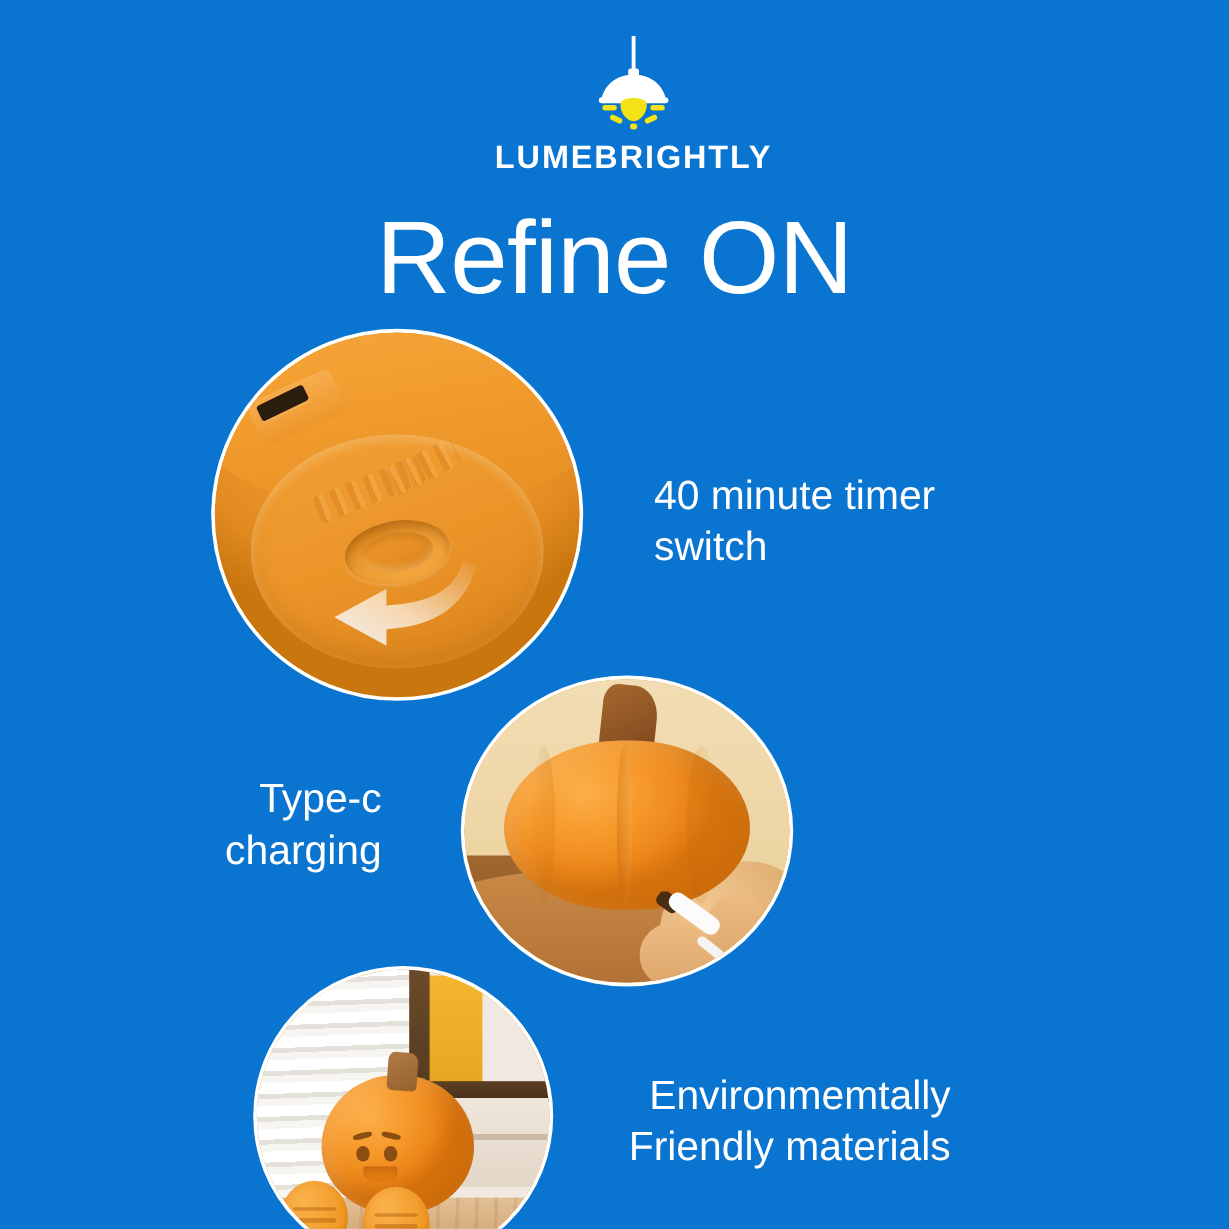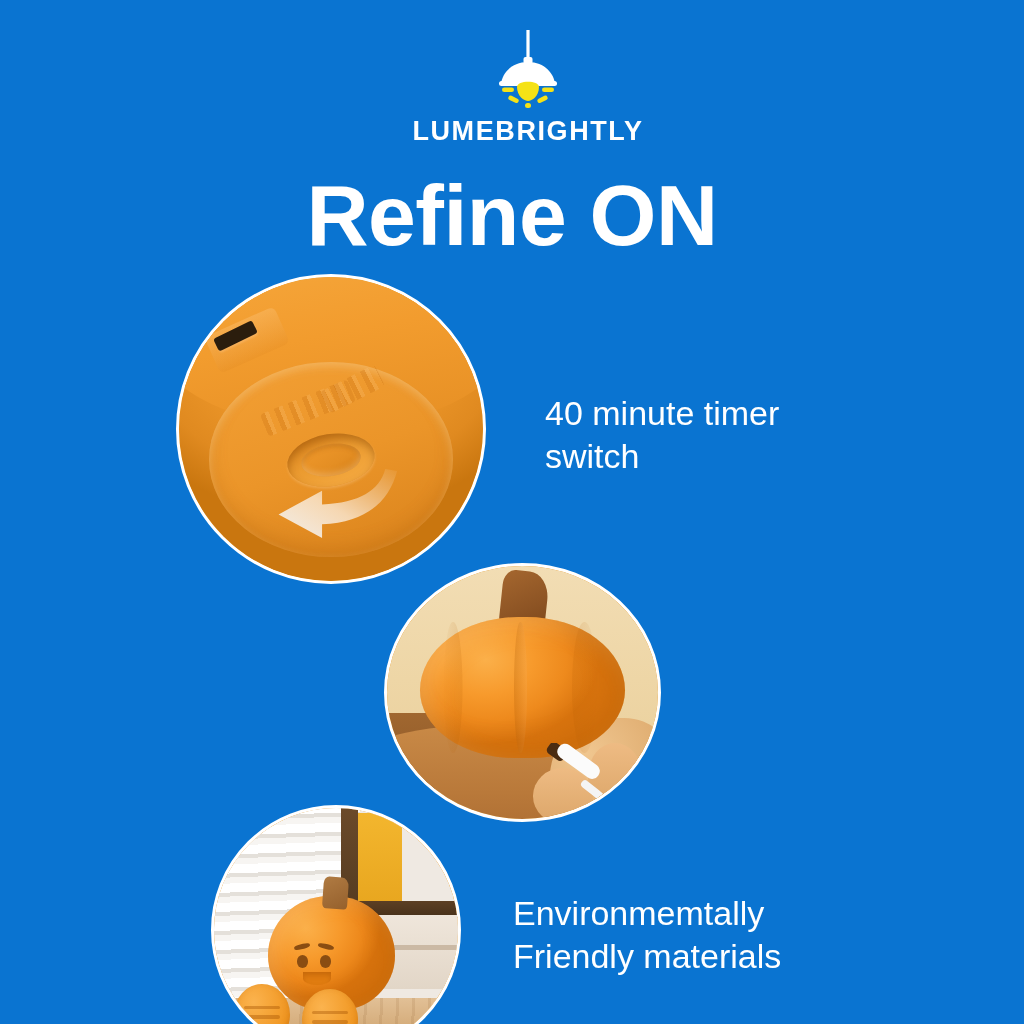--- a/index.html
+++ b/index.html
@@ -43,21 +43,21 @@
   }
 
   
   .headline {
     position:absolute;
     left:0; top:170px;
     width:100%;
     text-align:center;
     color:#ffffff;
     font-size:86px;
-    font-weight:700;
+    font-weight:400;
     letter-spacing:-0.5px;
     line-height:1.05;
     white-space:nowrap;
   }
 
   
   .photo-circle {
     position:absolute;
     border-radius:50%;
     overflow:hidden;
@@ -276,21 +276,21 @@
   .caption {
     position:absolute;
     color:#ffffff;
     font-size:34px;
     font-weight:400;
     line-height:1.25;
     white-space:pre-line;
   }
   #caption-timer  { left:545px; top:392px; text-align:left; }
   #caption-charge { left:40px;  top:645px; width:278px; text-align:right; }
-  #caption-eco    { left:513px; top:892px; text-align:left; }
+  #caption-eco    { left:524px; top:892px; text-align:right; }
 </style>
 </head>
 <body>
 
 <div class="canvas">
 
   <div class="brand-lockup">
     <svg class="lamp-icon" viewBox="0 0 76 80">
       <rect x="36.4" y="0" width="3.2" height="30" fill="#ffffff"></rect>
       <rect x="33.5" y="27" width="9" height="7" rx="2" fill="#ffffff"></rect>
@@ -351,20 +351,22 @@
         <div class="rib r2"></div>
       </div>
       <svg class="usb-cable" viewBox="0 0 120 90">
         <rect x="6" y="2" width="22" height="15" rx="5" fill="#4a2c12" transform="rotate(36 17 9)"></rect>
         <rect x="14" y="12" width="54" height="17" rx="8" fill="#fbfbfb" transform="rotate(36 41 20)"></rect>
         <path d="M48 46 C64 58 78 70 92 86" stroke="#f4f4f4" stroke-width="9" fill="none" stroke-linecap="round"></path>
       </svg>
     </div>
   </div>
 
+  <div class="caption" id="caption-charge">Type-c
+charging</div>
 
   <div class="photo-circle" id="circle-eco">
     <div class="photo-inner">
       <div class="sc3-bg"></div>
       <div class="sc3-blinds"></div>
       <div class="sc3-window"></div>
       <div class="sc3-frame"></div>
       <div class="sc3-frame2"></div>
       <div class="sc3-wall"></div>
       <div class="sc3-wall-line"></div>

